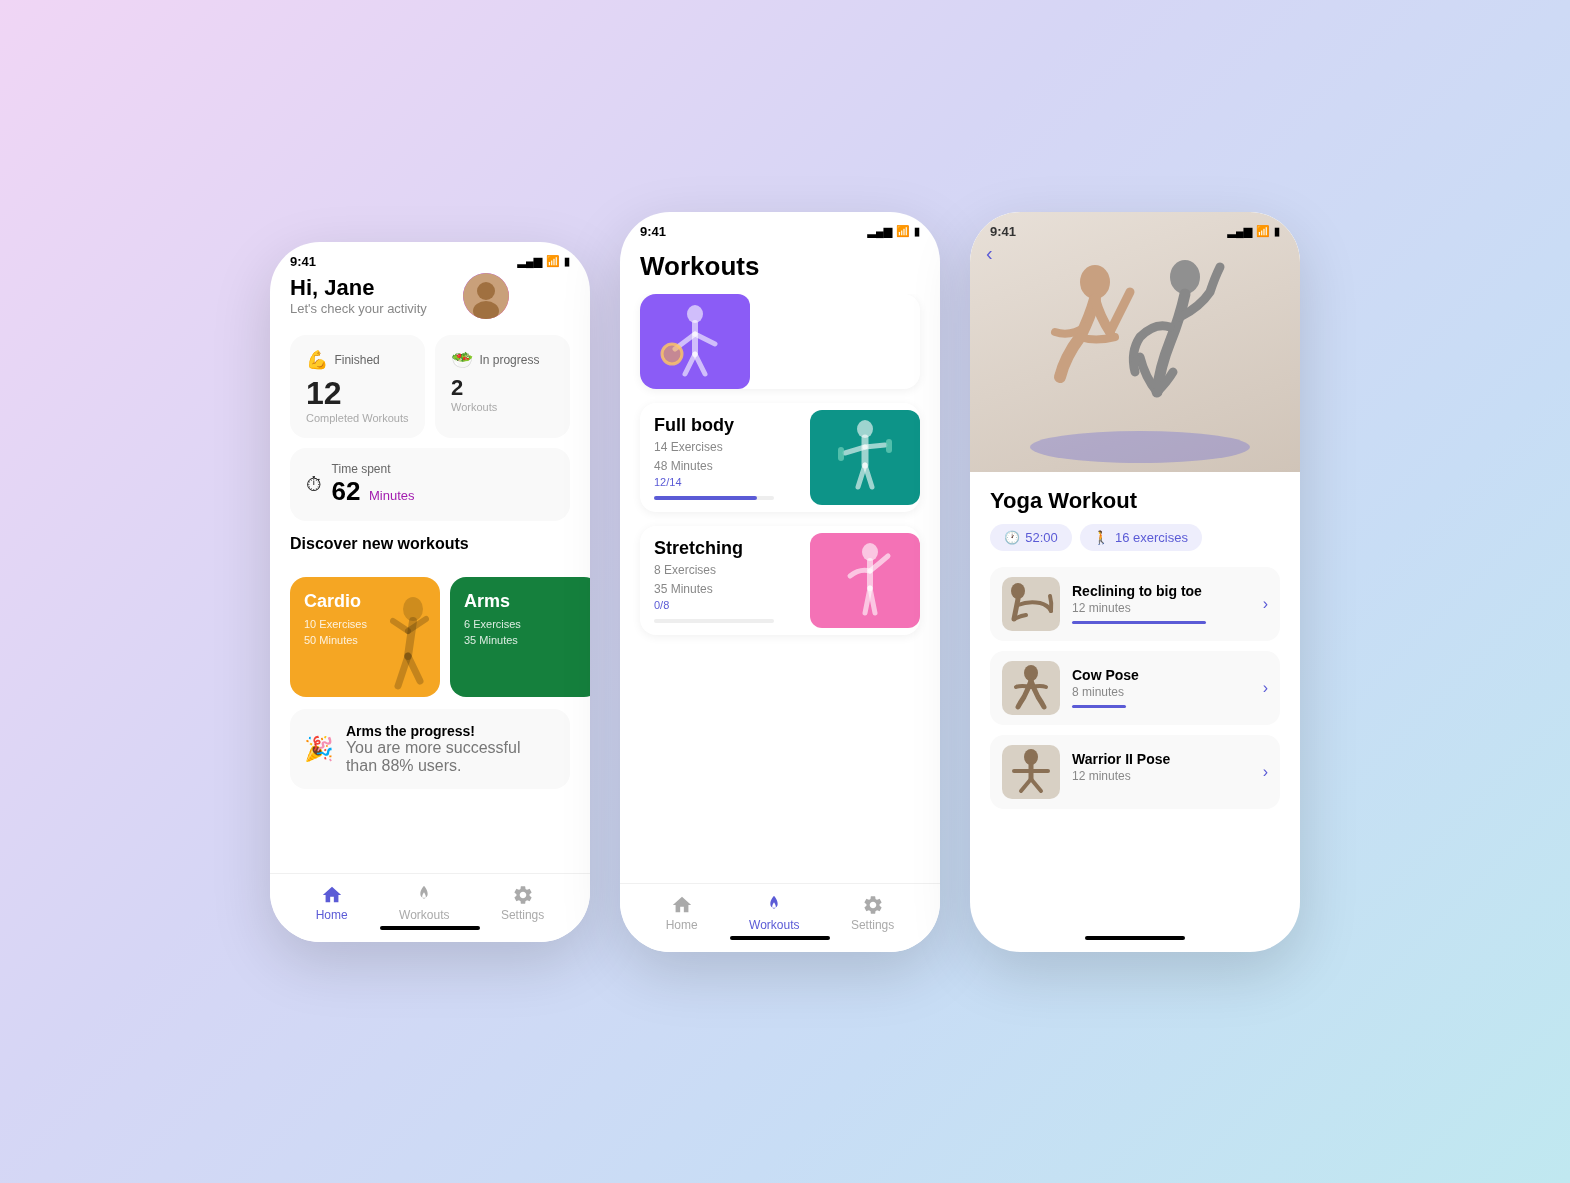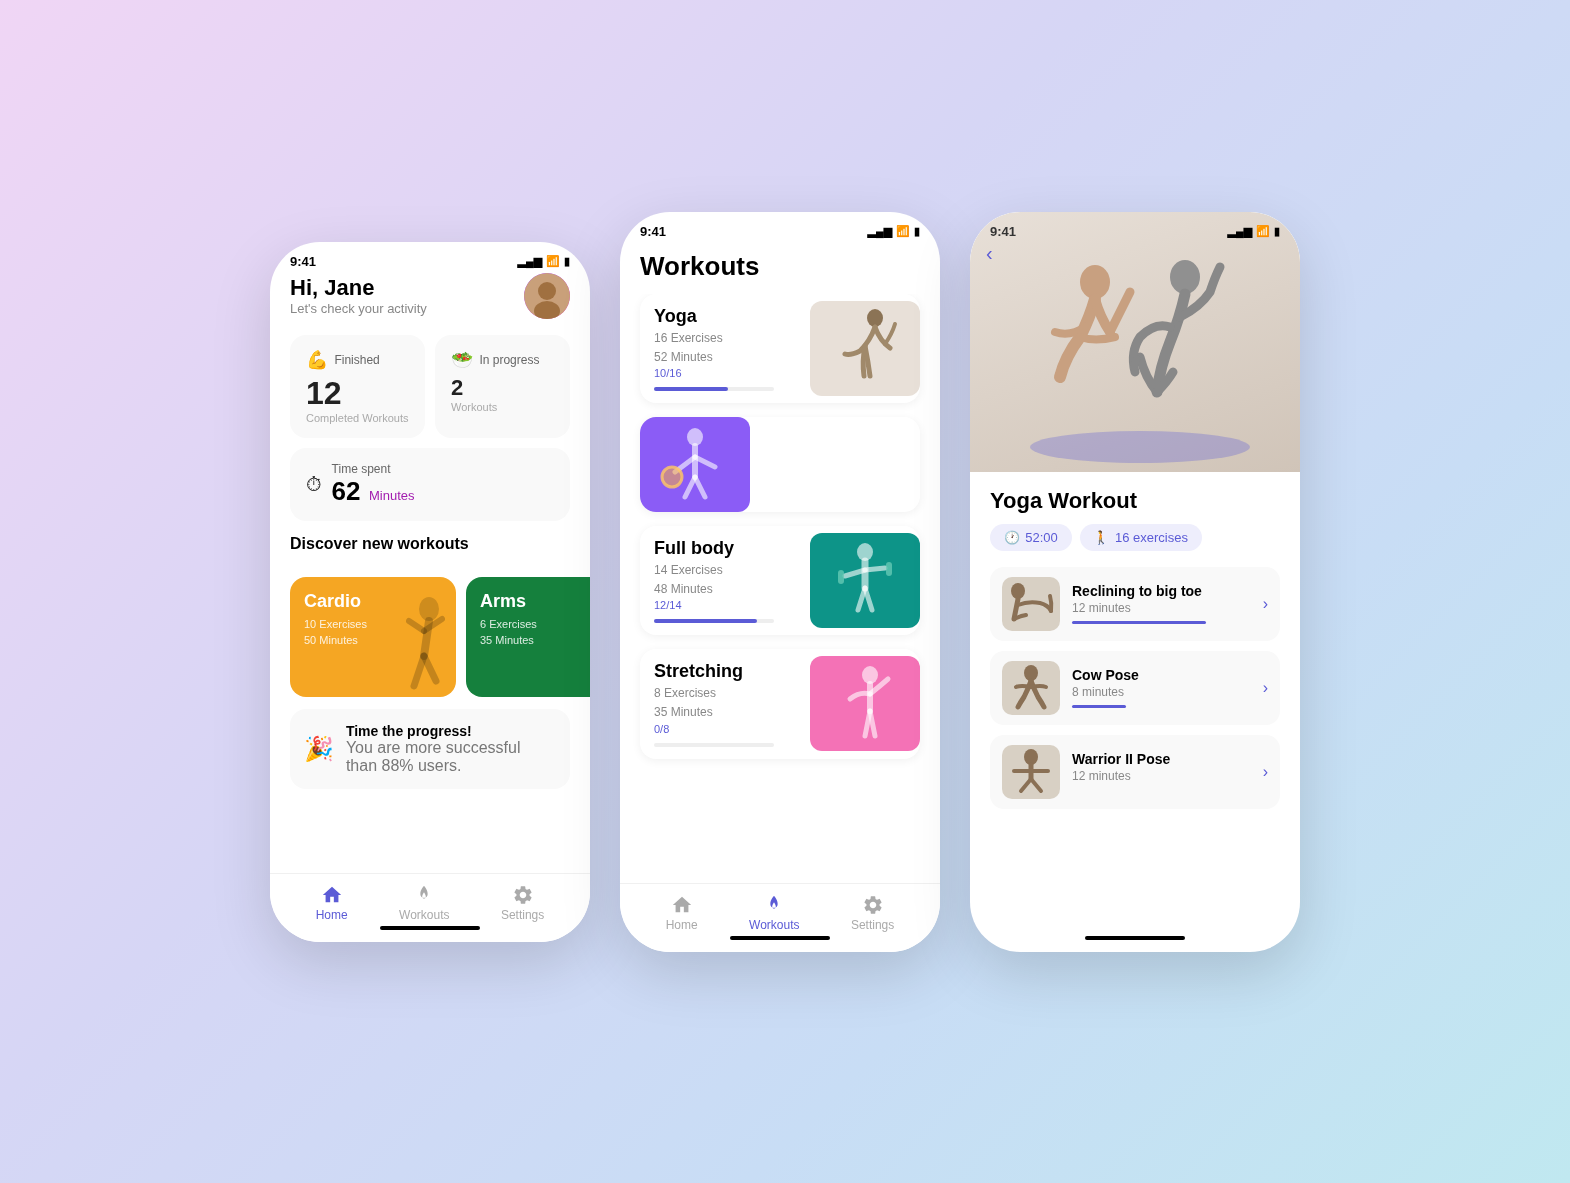--- a/index.html
+++ b/index.html
@@ -30,36 +30,36 @@
     
     .status-bar {
       display: flex;
       justify-content: space-between;
       align-items: center;
       padding: 12px 20px 4px;
       font-size: 13px;
       font-weight: 600;
     }
     .status-icons { display: flex; gap: 4px; align-items: center; font-size: 11px; }
-    .greeting-section { display: flex; justify-content: space-between; align-items: center; margin-bottom: 16px; padding: 0 20px; gap: 36px; }
+    .greeting-section { display: flex; align-items: center; margin-bottom: 16px; padding: 0 20px; gap: 36px; }
     .greeting-text h2 { font-size: 22px; font-weight: 700; }
     .greeting-text p { font-size: 13px; color: #888; }
     .avatar {
       width: 46px; height: 46px; border-radius: 50%;
       background: linear-gradient(135deg, #a855f7, #ec4899);
       overflow: hidden; display: flex; align-items: center; justify-content: center;
     }
 
     
     .section-title { font-size: 16px; font-weight: 700; padding: 0 20px; margin-bottom: 24px; }
     .workout-cards { display: flex; gap: 10px; padding: 0 20px; overflow: hidden; }
     .workout-card {
       border-radius: 16px;
       padding: 14px;
-      width: 166px;
+      width: 150px;
       height: 120px;
       position: relative;
       overflow: hidden;
       flex-shrink: 0;
     }
     .workout-card-yellow { background: #f5a623; }
     .workout-card-teal { background: #15803d; }
     .workout-card-title { font-size: 18px; font-weight: 700; color: #fff; }
     .workout-card-sub { font-size: 11px; color: rgba(255,255,255,0.85); margin-top: 4px; line-height: 1.5; }
 
@@ -284,21 +284,21 @@
       </div>
       <div class="workout-card workout-card-teal">
         <div class="workout-card-title">Arms</div>
         <div class="workout-card-sub">6 Exercises<br>35 Minutes</div>
       </div>
     </div>
 
     <div class="progress-banner">
       <span style="font-size:24px;">🎉</span>
       <div class="progress-banner-text">
-        <h4>Time the progress!</h4>
+        <h4>Arms the progress!</h4>
         <p>You are more successful than 88% users.</p>
       </div>
     </div>
 
     <div class="bottom-nav">
       <div class="nav-item active">
         <svg width="22" height="22" viewBox="0 0 24 24" fill="#5b5bd6">
           <path d="M10 20v-6h4v6h5v-8h3L12 3 2 12h3v8z"></path>
         </svg>
         <span>Home</span>
@@ -326,40 +326,20 @@
         <span>▂▄▆</span>
         <span>📶</span>
         <span>▮</span>
       </div>
     </div>
 
     <div class="workouts-title">Workouts</div>
 
     <div class="workout-list" style="padding-bottom:80px;">
 
-      <div class="workout-list-item">
-        <div class="workout-list-info">
-          <div class="workout-list-title">Yoga</div>
-          <div class="workout-list-sub">16 Exercises<br>52 Minutes</div>
-          <div class="workout-progress-label">10/16</div>
-          <div class="workout-progress-bar">
-            <div class="workout-progress-fill" style="width:62%"></div>
-          </div>
-        </div>
-        <div class="workout-thumb thumb-yoga" style="width:110px;height:95px;">
-          <svg width="90" height="85" viewBox="0 0 90 85">
-            <ellipse cx="55" cy="12" rx="8" ry="9" fill="#8b7355"></ellipse>
-            <path d="M55 21 Q50 35 40 45 Q30 50 25 48" stroke="#a0896a" stroke-width="5" fill="none" stroke-linecap="round"></path>
-            <path d="M55 21 Q60 35 70 42" stroke="#a0896a" stroke-width="5" fill="none" stroke-linecap="round"></path>
-            <path d="M45 40 Q42 55 44 70" stroke="#a0896a" stroke-width="5" fill="none" stroke-linecap="round"></path>
-            <path d="M45 40 Q48 55 50 70" stroke="#a0896a" stroke-width="5" fill="none" stroke-linecap="round"></path>
-            <path d="M65 38 Q72 28 75 18" stroke="#a0896a" stroke-width="4" fill="none" stroke-linecap="round"></path>
-          </svg>
-        </div>
-      </div>
 
       <div class="workout-list-item">
         <div class="workout-thumb thumb-pilates" style="width:110px;height:95px;">
           <svg width="90" height="85" viewBox="0 0 90 85">
             <ellipse cx="45" cy="15" rx="8" ry="9" fill="rgba(255,255,255,0.6)"></ellipse>
             <path d="M45 24 L45 55" stroke="rgba(255,255,255,0.6)" stroke-width="6" stroke-linecap="round"></path>
             <path d="M45 35 L25 50" stroke="rgba(255,255,255,0.6)" stroke-width="5" stroke-linecap="round"></path>
             <path d="M45 35 L65 45" stroke="rgba(255,255,255,0.6)" stroke-width="5" stroke-linecap="round"></path>
             <path d="M45 55 L35 75" stroke="rgba(255,255,255,0.6)" stroke-width="5" stroke-linecap="round"></path>
             <path d="M45 55 L55 75" stroke="rgba(255,255,255,0.6)" stroke-width="5" stroke-linecap="round"></path>

